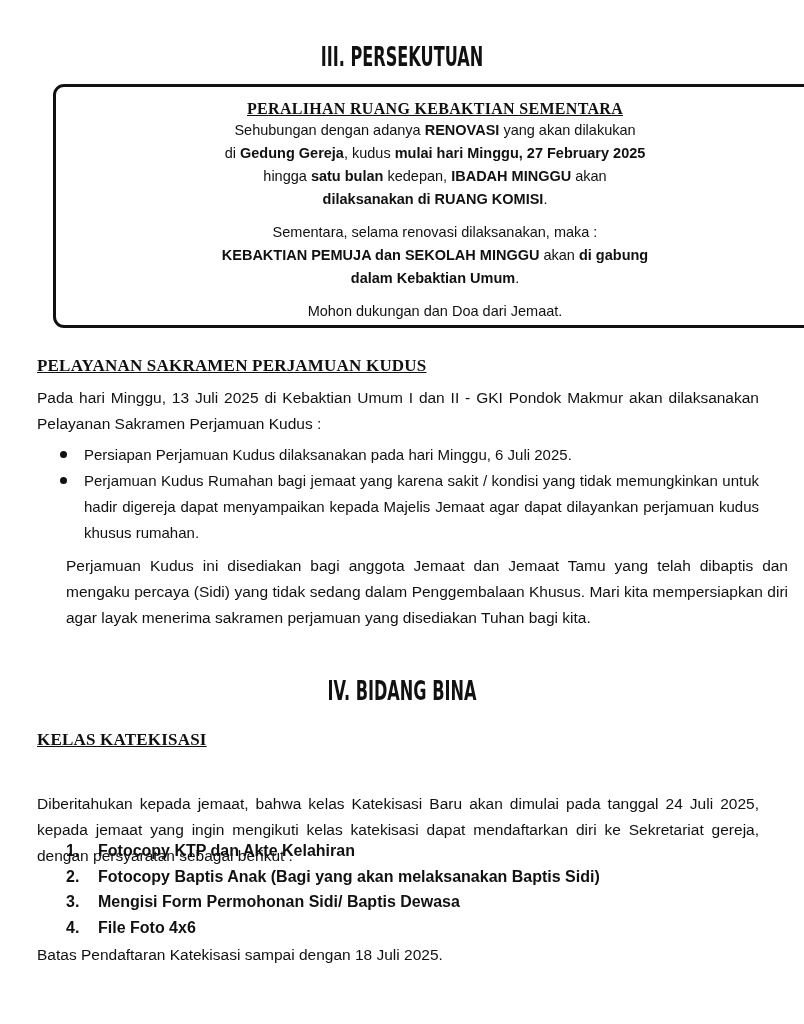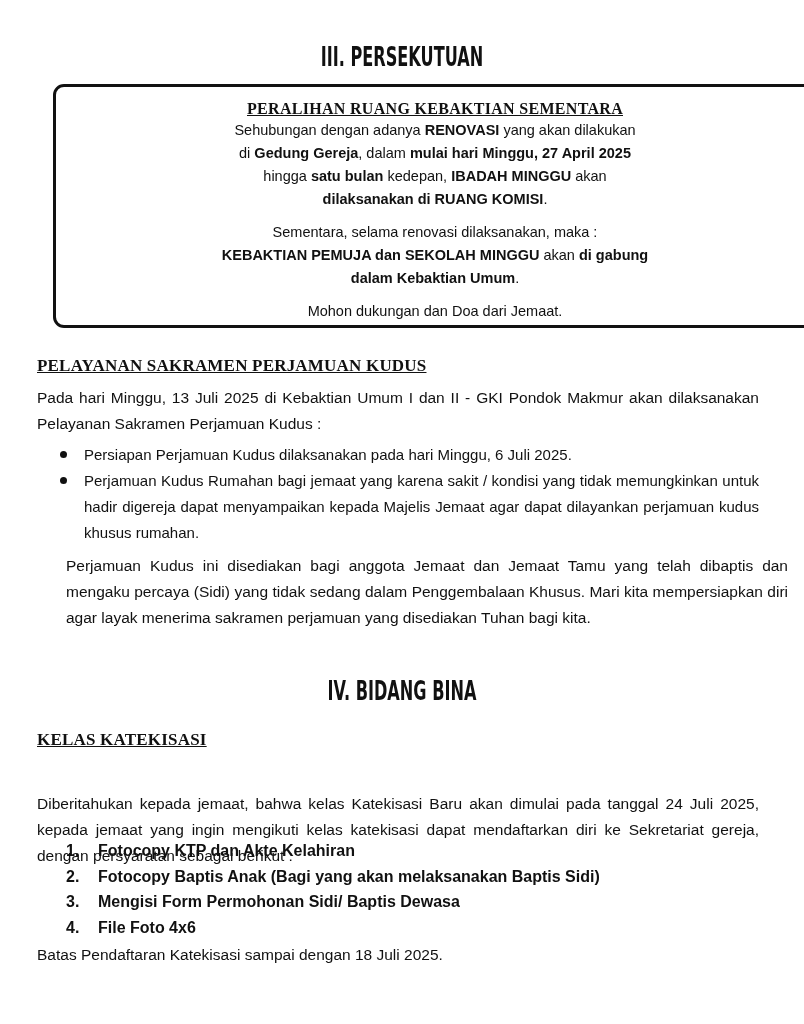--- a/index.html
+++ b/index.html
@@ -65,21 +65,21 @@
   .numbered .num { position: absolute; left: 0; }
 </style>
 </head>
 <body>
 
 <div id="sec3" class="section-title">III.  PERSEKUTUAN</div>
 
 <div class="notice-box">
   <div class="notice-title">PERALIHAN RUANG KEBAKTIAN SEMENTARA</div>
   <p><span>Sehubungan dengan adanya </span><b>RENOVASI</b><span> yang akan dilakukan</span></p>
-  <p><span>di </span><b>Gedung Gereja</b><span>, dalam </span><b>mulai hari Minggu, 27 April 2025</b></p>
+  <p><span>di </span><b>Gedung Gereja</b><span>, kudus </span><b>mulai hari Minggu, 27 February 2025</b></p>
   <p><span>hingga </span><b>satu bulan</b><span> kedepan, </span><b>IBADAH MINGGU</b><span> akan</span></p>
   <p><b>dilaksanakan di RUANG KOMISI</b><span>.</span></p>
   <div class="gap"></div>
   <p>Sementara, selama renovasi dilaksanakan, maka :</p>
   <p><b>KEBAKTIAN PEMUJA dan SEKOLAH MINGGU</b><span> akan </span><b>di gabung</b></p>
   <p><b>dalam Kebaktian Umum</b><span>.</span></p>
   <div class="gap"></div>
   <p>Mohon dukungan dan Doa dari Jemaat.</p>
 </div>
 

